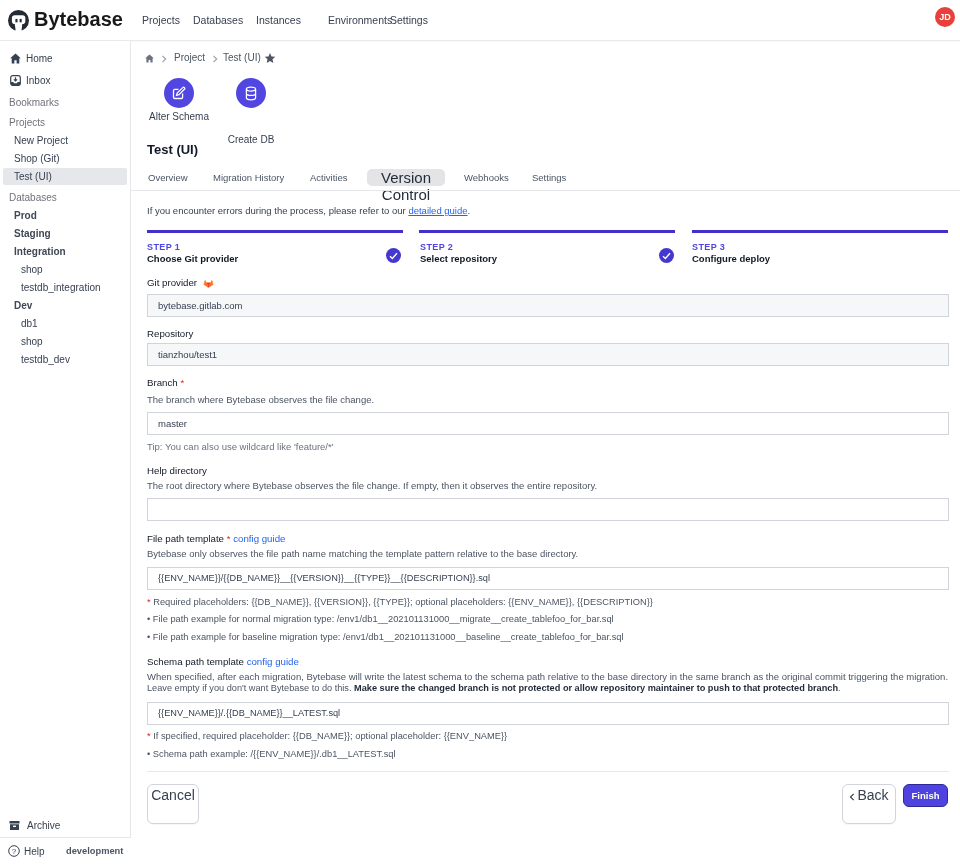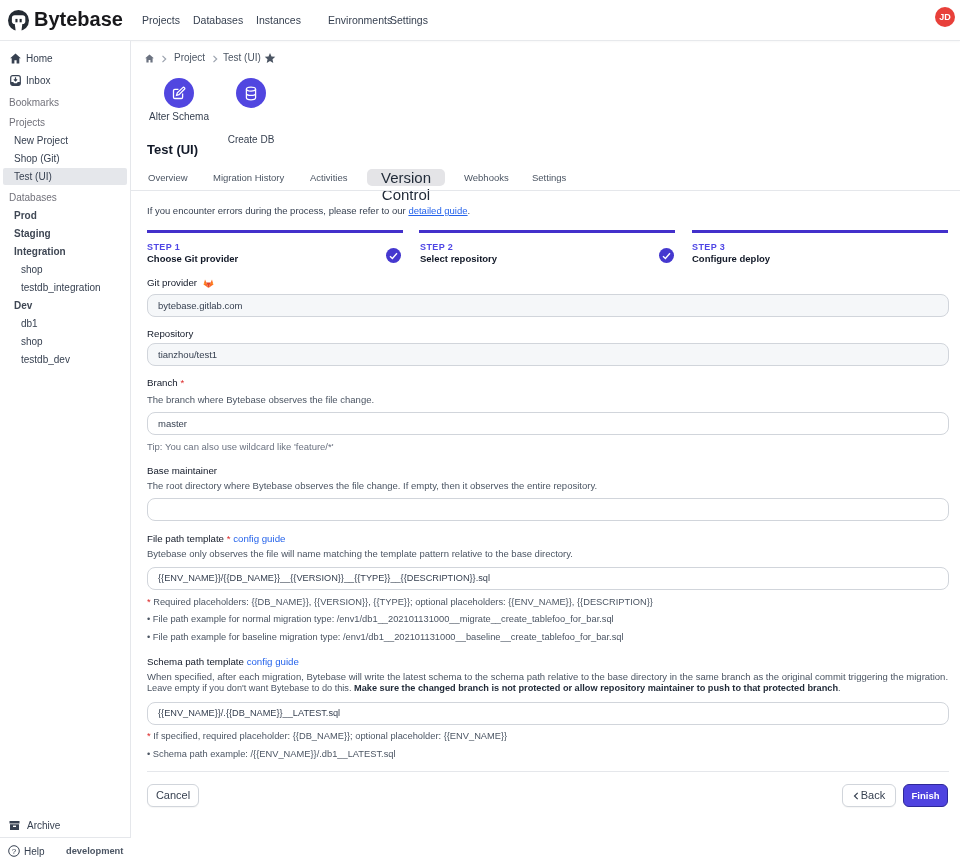--- a/index.html
+++ b/index.html
@@ -36,25 +36,25 @@
 
 .stepbar { position:absolute; top:230px; height:2.5px; background:#4330cb; }
 .steplbl { position:absolute; top:242px; font-size:9px; font-weight:bold; letter-spacing:0.4px; color:#4f46e5; }
 .steptitle { position:absolute; top:253px; font-size:9.5px; font-weight:bold; color:#111827; }
 .stepcheck { position:absolute; top:248px; width:15px; height:15px; border-radius:50%; background:#4538cf; }
 
 .lbl { position:absolute; font-size:9.7px; font-weight:normal; color:#111827; white-space:nowrap; }
 .desc { position:absolute; font-size:9.5px; color:#4b5563; white-space:nowrap; }
 .tip { position:absolute; font-size:9.5px; color:#6b7280; white-space:nowrap; }
 .red { color:#dc2626; }
-.input { position:absolute; left:147px; width:802px; height:23px; border:1px solid #d1d5db; border-radius:8px; background:#fff; font-size:9.5px; color:#374151; line-height:21px; padding-left:10px; white-space:nowrap; }
+.input { position:absolute; left:147px; width:802px; height:23px; border:1px solid #d1d5db; border-radius:0; background:#fff; font-size:9.5px; color:#374151; line-height:21px; padding-left:10px; white-space:nowrap; }
 .input.gray { background:#f5f7f9; }
 
 #footdiv { position:absolute; left:147px; top:771px; width:802px; height:1px; background:#e5e7eb; }
-.btn { position:absolute; top:784px; height:23px; border:1px solid #d1d5db; border-radius:6px; background:#fff; font-size:11px; color:#374151; text-align:center; box-shadow:0 1px 1px rgba(0,0,0,0.04); }
+.btn { position:absolute; top:784px; height:40px; border:1px solid #d1d5db; border-radius:6px; background:#fff; font-size:14px; color:#374151; text-align:center; box-shadow:0 1px 1px rgba(0,0,0,0.04); }
 #finish { position:absolute; left:903px; top:784px; width:45px; height:23px; border:1px solid #2e2899; border-radius:6px; background:#4f43e0; color:#fff; font-size:9.5px; font-weight:bold; text-align:center; line-height:21px; }
 </style>
 </head>
 <body>
 <div id="app">
 
   <div id="nav">
     <svg id="logo" width="21" height="21" viewBox="0 0 21 21">
       <circle cx="10.5" cy="10.5" r="10.5" fill="#242b33"></circle>
       <rect x="3.9" y="5.2" width="13.4" height="8.8" rx="2.8" fill="#fff"></rect>
@@ -181,26 +181,26 @@
   <div class="input gray" style="top:294px;">bytebase.gitlab.com</div>
 
   <div class="lbl" style="left:147px; top:328px;">Repository</div>
   <div class="input gray" style="top:343px;">tianzhou/test1</div>
 
   <div class="lbl" style="left:147px; top:377px;">Branch <span class="red">*</span></div>
   <div class="desc" style="left:147px; top:394px;">The branch where Bytebase observes the file change.</div>
   <div class="input" style="top:412px;">master</div>
   <div class="tip" style="left:147px; top:441px;">Tip: You can also use wildcard like 'feature/*'</div>
 
-  <div class="lbl" style="left:147px; top:465px;">Base maintainer</div>
+  <div class="lbl" style="left:147px; top:465px;">Help directory</div>
   <div class="desc" style="left:147px; top:480px;">The root directory where Bytebase observes the file change. If empty, then it observes the entire repository.</div>
   <div class="input" style="top:498px;"></div>
 
   <div class="lbl" style="left:147px; top:533px;">File path template <span class="red">*</span> <a class="lnk" style="font-weight:normal;" href="#">config guide</a></div>
-  <div class="desc" style="left:147px; top:548px;">Bytebase only observes the file will name matching the template pattern relative to the base directory.</div>
+  <div class="desc" style="left:147px; top:548px;">Bytebase only observes the file path name matching the template pattern relative to the base directory.</div>
   <div class="input" style="top:567px; font-size:9.2px;">{{ENV_NAME}}/{{DB_NAME}}__{{VERSION}}__{{TYPE}}__{{DESCRIPTION}}.sql</div>
   <div class="desc" style="left:147px; top:597px; font-size:9.3px;"><span class="red">*</span> Required placeholders: {{DB_NAME}}, {{VERSION}}, {{TYPE}}; optional placeholders: {{ENV_NAME}}, {{DESCRIPTION}}</div>
   <div class="desc" style="left:147px; top:614px; font-size:9.3px;">• File path example for normal migration type: /env1/db1__202101131000__migrate__create_tablefoo_for_bar.sql</div>
   <div class="desc" style="left:147px; top:632px; font-size:9.3px;">• File path example for baseline migration type: /env1/db1__202101131000__baseline__create_tablefoo_for_bar.sql</div>
 
   <div class="lbl" style="left:147px; top:656px;">Schema path template <a class="lnk" style="font-weight:normal;" href="#">config guide</a></div>
   <div class="desc" style="left:147px; top:671px;">When specified, after each migration, Bytebase will write the latest schema to the schema path relative to the base directory in the same branch as the original commit triggering the migration.</div>
   <div class="desc" style="left:147px; top:683px; font-size:9.2px;">Leave empty if you don't want Bytebase to do this. <b style="color:#1f2937;">Make sure the changed branch is not protected or allow repository maintainer to push to that protected branch</b>.</div>
   <div class="input" style="top:702px; font-size:9.2px;">{{ENV_NAME}}/.{{DB_NAME}}__LATEST.sql</div>
   <div class="desc" style="left:147px; top:731px; font-size:9.3px;"><span class="red">*</span> If specified, required placeholder: {{DB_NAME}}; optional placeholder: {{ENV_NAME}}</div>

